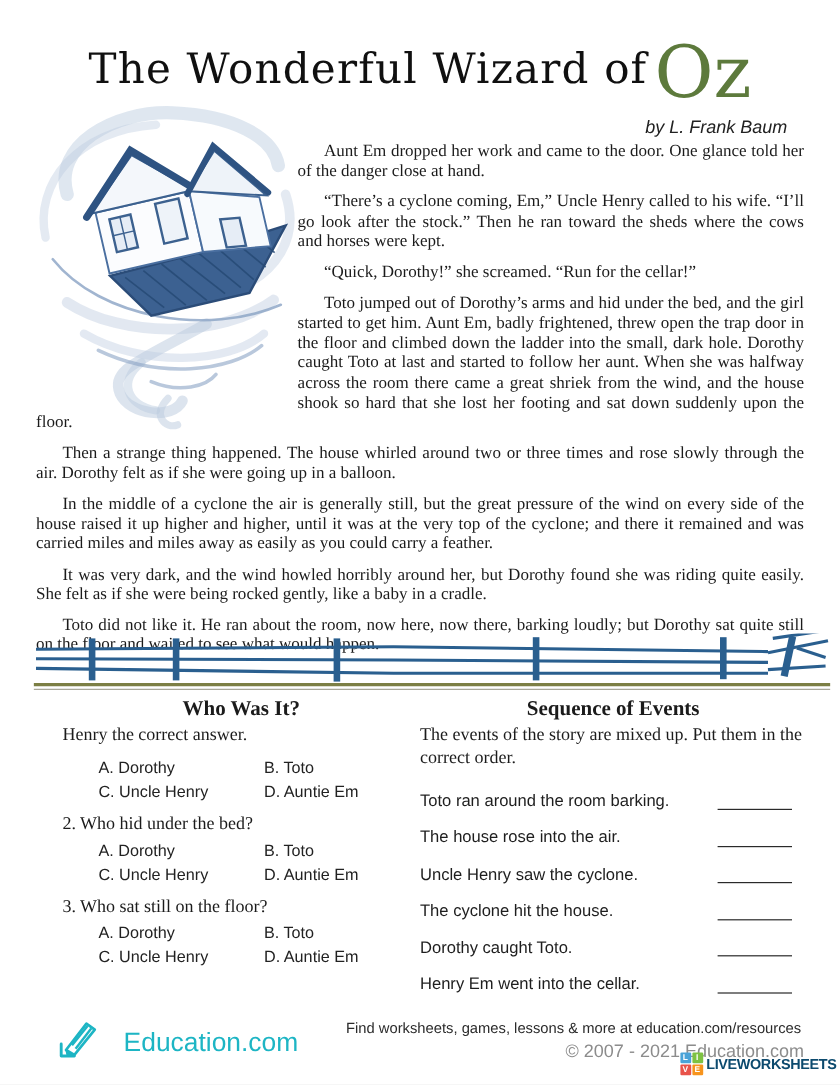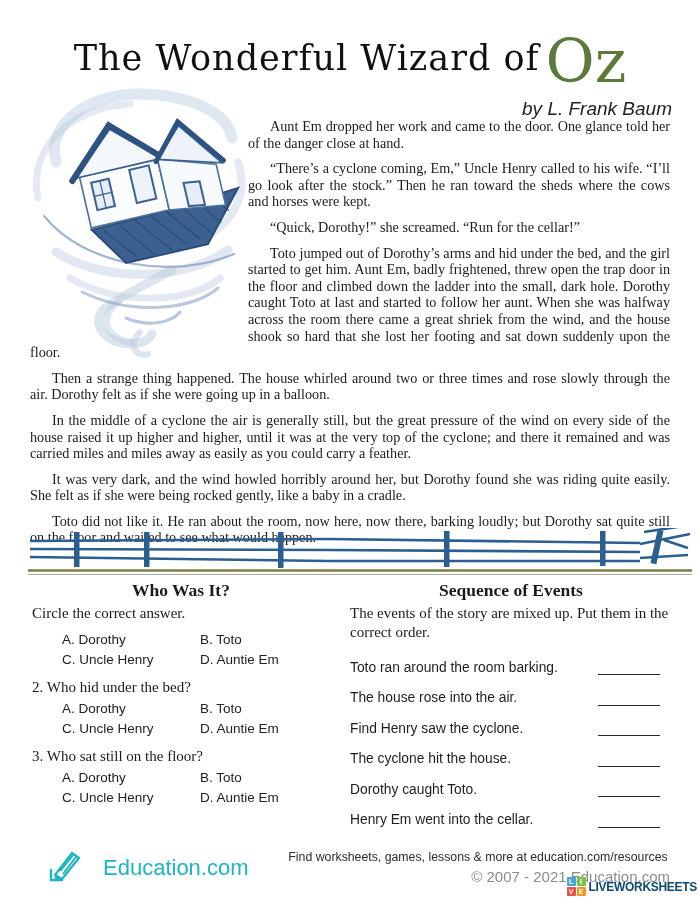--- a/index.html
+++ b/index.html
@@ -3,36 +3,36 @@
 <meta charset="utf-8">
 <style>
   html,body{margin:0;padding:0;background:#e8e8e8;}
   .page{position:relative;width:700px;height:904px;background:#ffffff;overflow:hidden;
         font-family:"Liberation Serif",serif;color:#1b1b1b;margin:0 auto;}
 
   
   .title-row{position:absolute;top:26px;left:0;right:0;text-align:center;white-space:nowrap;}
   .title-main{font-family:"DejaVu Serif",serif;font-size:35px;letter-spacing:1px;color:#101010;}
   .title-oz{font-family:"DejaVu Serif",serif;font-size:60px;color:#5d7a3c;vertical-align:-12px;margin-left:6px;}
-  .byline{position:absolute;top:98px;right:28px;font-family:"Liberation Sans",sans-serif;
-          font-style:italic;font-size:19px;color:#222;}
+  .byline{position:absolute;top:98px;right:44px;font-family:"Liberation Sans",sans-serif;
+          font-style:italic;font-size:15px;color:#222;}
 
   
   .story{position:absolute;top:118px;left:30px;width:640px;font-size:14.2px;line-height:16.6px;text-align:justify;}
   .story p{margin:0 0 9px 0;text-indent:22px;}
   .story p.clear{clear:left;}
   .illo-float{float:left;width:208px;height:226px;margin:0 10px 0 0;position:relative;}
   .illo-float svg{position:absolute;top:-52px;left:-8px;pointer-events:none;}
 
   
   .fence{position:absolute;top:528px;left:28px;width:664px;height:50px;}
 
   
   .worksheet{position:absolute;top:580px;left:0;width:700px;}
-  .col-left{position:absolute;left:32px;top:0;width:298px;}
+  .col-left{position:absolute;left:52px;top:0;width:298px;}
   .col-right{position:absolute;left:350px;top:0;width:322px;}
   .col-head{font-size:17.5px;font-weight:bold;text-align:center;margin:0 0 3px 0;}
   .instruction{font-size:15px;margin:0 0 4px 0;line-height:19px;}
   .question{margin-top:9px;font-size:15px;}
   .options{margin:5px 0 12px 30px;display:grid;grid-template-columns:138px 1fr;row-gap:5px;
            font-family:"Liberation Sans",sans-serif;font-size:13.5px;color:#222;}
   .seq-list{margin-top:17px;}
   .seq-row{display:flex;justify-content:space-between;align-items:center;margin-bottom:14.5px;
            font-family:"Liberation Sans",sans-serif;font-size:13.8px;color:#1e1e1e;}
   .seq-blank{width:62px;height:15px;border-bottom:1.5px solid #2a2a2a;margin-right:12px;}
@@ -147,21 +147,21 @@
 
       <line x1="0" y1="42.5" x2="664" y2="42.5" stroke="#7c7f45" stroke-width="2.6"></line>
       <line x1="0" y1="46.5" x2="664" y2="46.5" stroke="#a8a89a" stroke-width="1.2"></line>
     </svg>
   </div>
 
   <div class="worksheet">
 
     <div class="col-left">
       <div class="col-head">Who Was It?</div>
-      <div class="instruction">Circle the correct answer.</div>
+      <div class="instruction">Henry the correct answer.</div>
 
       <div class="question">
         <div class="options">
           <span>A. Dorothy</span>
           <span>B. Toto</span>
           <span>C. Uncle Henry</span>
           <span>D. Auntie Em</span>
         </div>
       </div>
 
@@ -192,21 +192,21 @@
       <div class="seq-list">
         <div class="seq-row">
           <span>Toto ran around the room barking.</span>
           <span class="seq-blank"></span>
         </div>
         <div class="seq-row">
           <span>The house rose into the air.</span>
           <span class="seq-blank"></span>
         </div>
         <div class="seq-row">
-          <span>Find Henry saw the cyclone.</span>
+          <span>Uncle Henry saw the cyclone.</span>
           <span class="seq-blank"></span>
         </div>
         <div class="seq-row">
           <span>The cyclone hit the house.</span>
           <span class="seq-blank"></span>
         </div>
         <div class="seq-row">
           <span>Dorothy caught Toto.</span>
           <span class="seq-blank"></span>
         </div>

